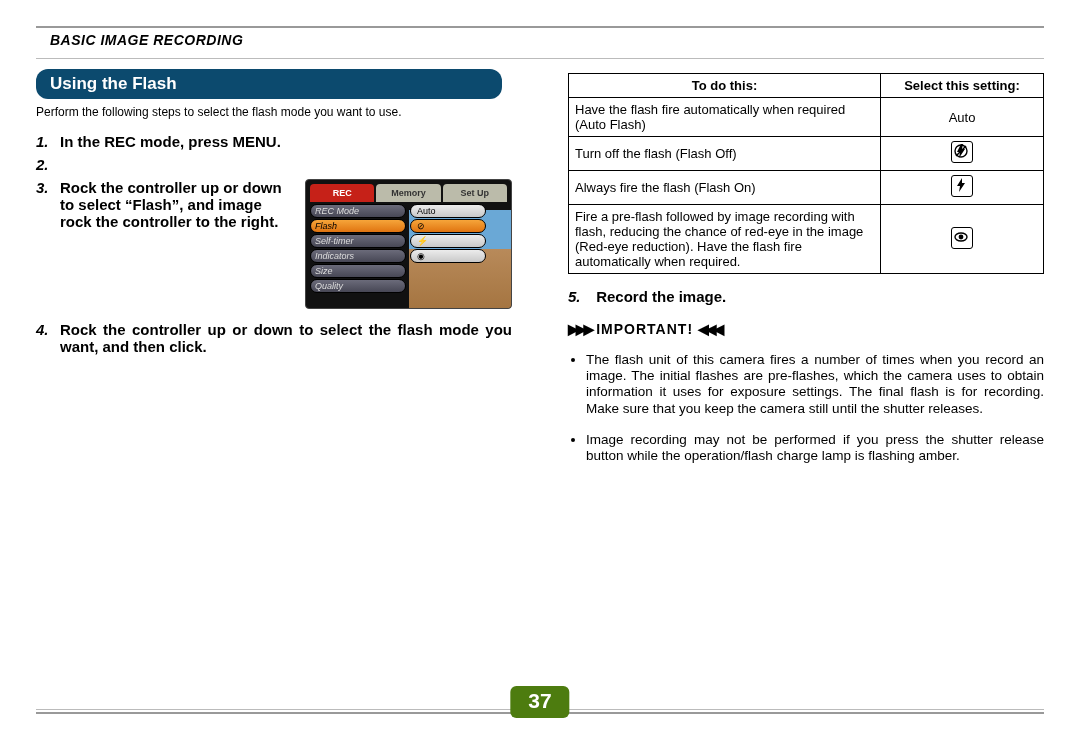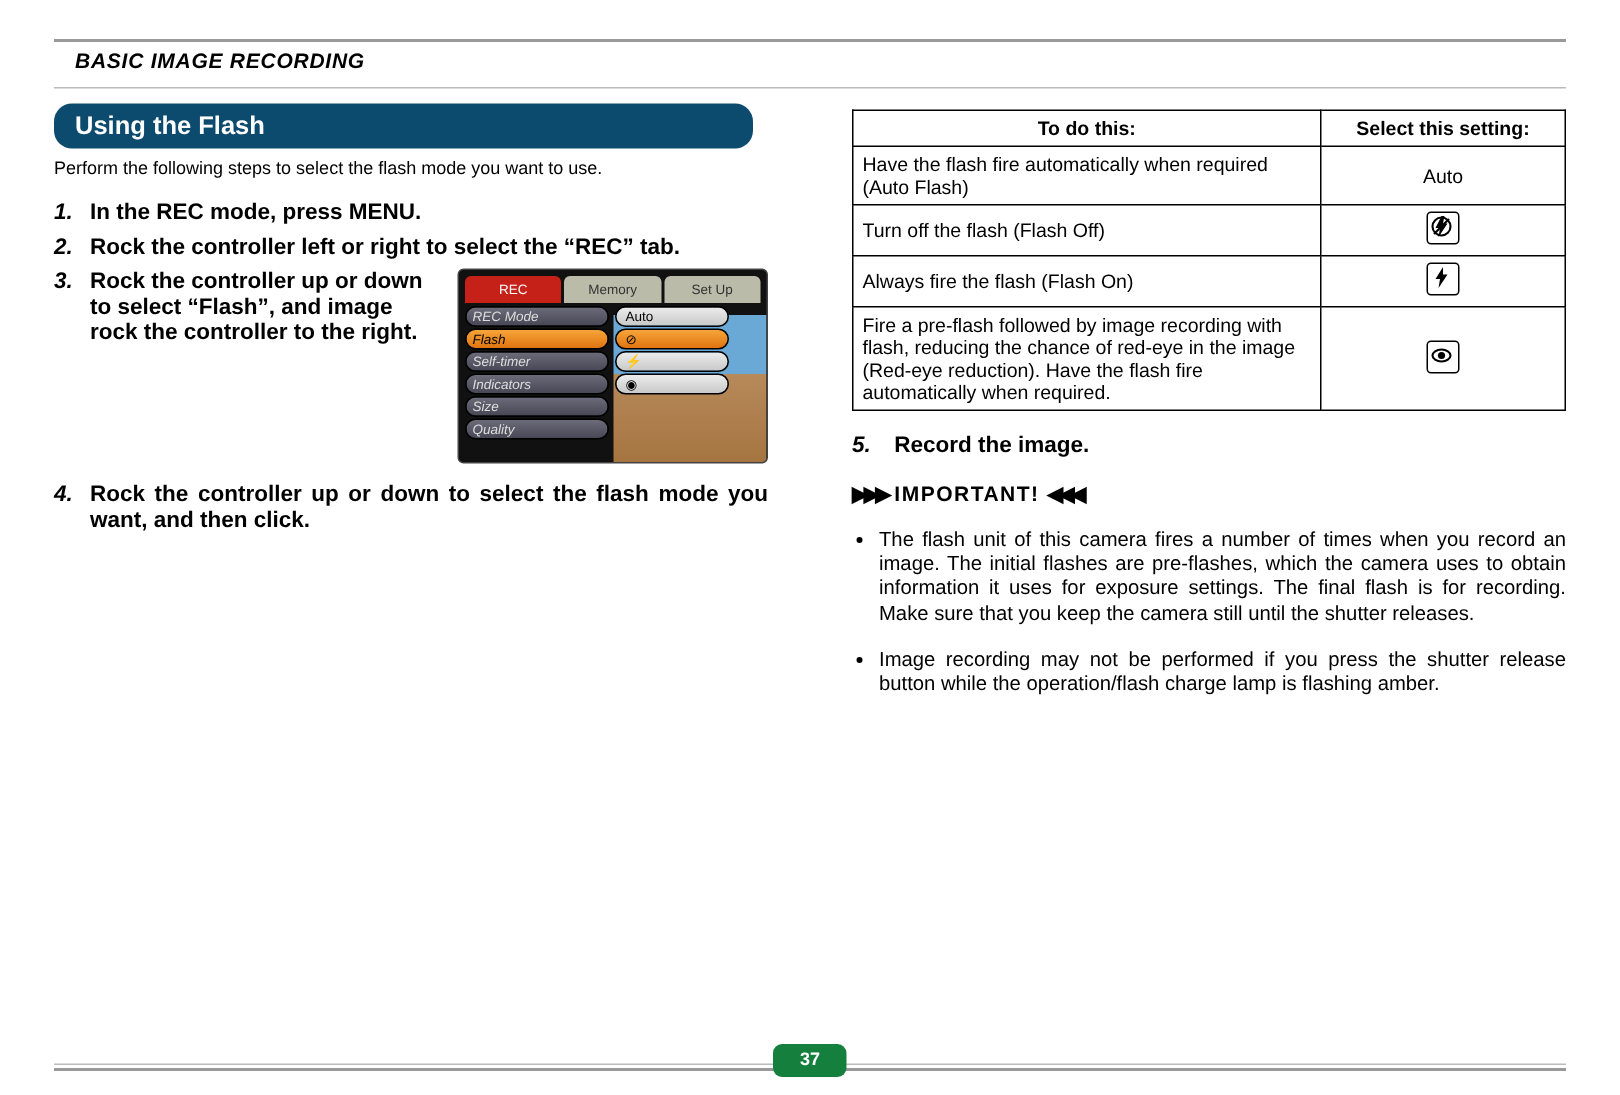--- a/index.html
+++ b/index.html
@@ -17,21 +17,21 @@
   .step .num{font-style:italic;font-weight:bold;width:24px;flex:none;}
   .step .txt{font-weight:bold;text-align:justify;}
   .step3-wrap{display:flex;align-items:flex-start;margin:6px 0;}
   .step3-text{flex:1;font-size:15px;font-weight:bold;}
   .step3-text .num{font-style:italic;font-weight:bold;display:inline-block;width:24px;float:left;}
   .step3-inner{overflow:hidden;}
   
   .lcd{width:205px;height:128px;background:#111;border-radius:4px;margin-left:10px;flex:none;position:relative;overflow:hidden;border:1px solid #444;}
   .lcd-sky{position:absolute;left:50%;right:0;top:30px;bottom:0;background:linear-gradient(#6aa8d6 0%,#6aa8d6 40%,#b88a5a 40%,#a57541 100%);}
   .lcd-tabs{position:absolute;top:4px;left:4px;right:4px;height:18px;display:flex;gap:2px;}
-  .lcd-tab{flex:1;font-size:9px;text-align:center;line-height:18px;border-radius:4px 4px 0 0;}
+  .lcd-tab{flex:1;font-size:9px;text-align:center;line-height:18px;border-radius:4px 4px 0 0;font-weight:bold;}
   .lcd-tab.active{background:#c62118;color:#fff;}
   .lcd-tab.inactive{background:#bba;color:#333;}
   .lcd-menu{position:absolute;top:24px;left:4px;width:96px;font-style:italic;}
   .lcd-item{font-size:9px;color:#ddd;background:linear-gradient(#6b6b7a,#474755);border:1px solid #000;border-radius:7px;padding:1px 4px;margin-bottom:1px;}
   .lcd-item.sel{background:linear-gradient(#f6a53a,#e07410);color:#000;}
   .lcd-opt{position:absolute;top:24px;left:104px;width:76px;}
   .lcd-op{font-size:9px;background:linear-gradient(#ececec,#c9c9c9);color:#000;border:1px solid #000;border-radius:7px;padding:1px 6px;margin-bottom:1px;}
   .lcd-op.sel{background:linear-gradient(#f6a53a,#e07410);}
   table.flash{border-collapse:collapse;width:100%;font-size:13px;margin-top:4px;}
   table.flash th,table.flash td{border:1px solid #000;padding:4px 6px;vertical-align:middle;}
@@ -42,21 +42,21 @@
   .step5{font-size:15px;margin:14px 0 10px 0;}
   .step5 .num{font-style:italic;font-weight:bold;display:inline-block;width:24px;}
   .step5 .txt{font-weight:bold;}
   .important{font-size:14px;font-weight:bold;letter-spacing:1px;margin:16px 0 4px 0;}
   .important .tri{letter-spacing:-3px;}
   ul.notes{margin:0;padding-left:18px;font-size:13.5px;text-align:justify;}
   ul.notes li{margin-bottom:6px;line-height:1.2;margin-top:15px;}
   .footer{position:absolute;left:36px;right:36px;bottom:16px;}
   .footer-line{border:none;border-top:1px solid #bbb;margin:0 0 2px 0;}
   .footer-line2{border:none;border-top:2px solid #999;margin:0;}
-  .page-num{position:absolute;left:50%;transform:translateX(-50%);bottom:12px;background:#15803d;color:#fff;font-weight:bold;font-size:12px;padding:3px 18px 5px 18px;border-radius:6px;}
+  .page-num{position:absolute;left:50%;transform:translateX(-50%);bottom:12px;background:#4d7c0f;color:#fff;font-weight:bold;font-size:21px;padding:3px 18px 5px 18px;border-radius:6px;}
 </style>
 </head>
 <body>
 
 <div class="page">
   <hr class="hr-top">
   <div class="section-header">BASIC IMAGE RECORDING</div>
   <hr class="hr-mid">
 
   <div class="columns">
@@ -64,21 +64,20 @@
     <div class="col col-left">
       <div class="pill">Using the Flash</div>
       <div class="intro">Perform the following steps to select the flash mode you want to use.</div>
 
       <div class="step">
         <div class="num">1.</div>
         <div class="txt">In the REC mode, press MENU.</div>
       </div>
       <div class="step">
         <div class="num">2.</div>
-        <div class="txt">Rock the controller left or right to select the “REC” tab.</div>
       </div>
 
       <div class="step3-wrap">
         <div class="step3-text">
           <span class="num">3.</span>
           <div class="step3-inner">Rock the controller up or down to select “Flash”, and image rock the controller to the right.</div>
         </div>
         <div class="lcd">
           <div class="lcd-sky"></div>
           <div class="lcd-tabs">

